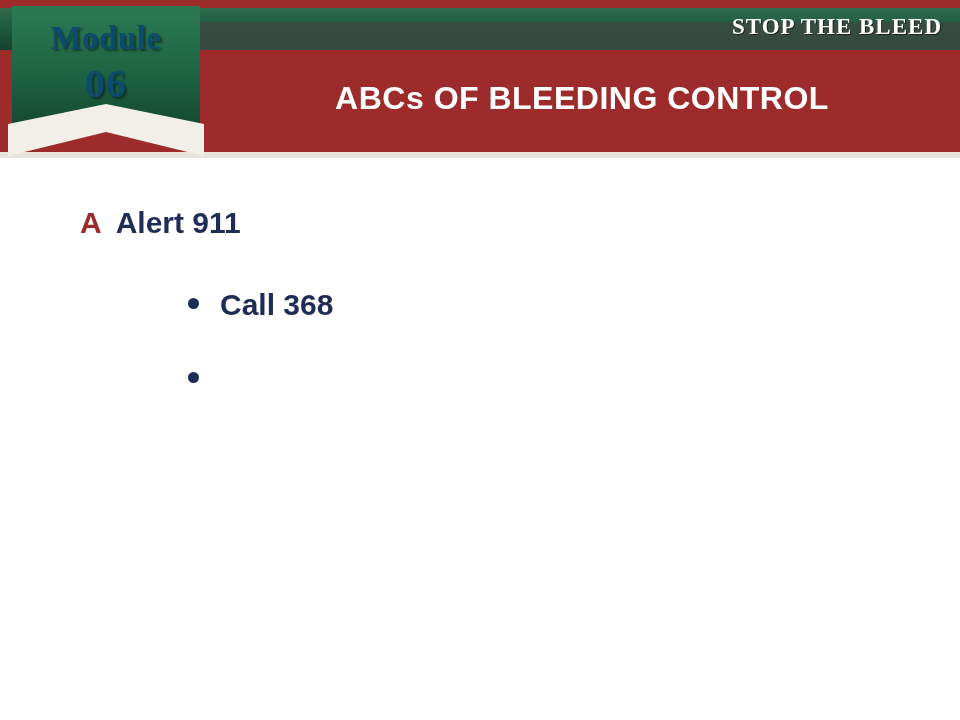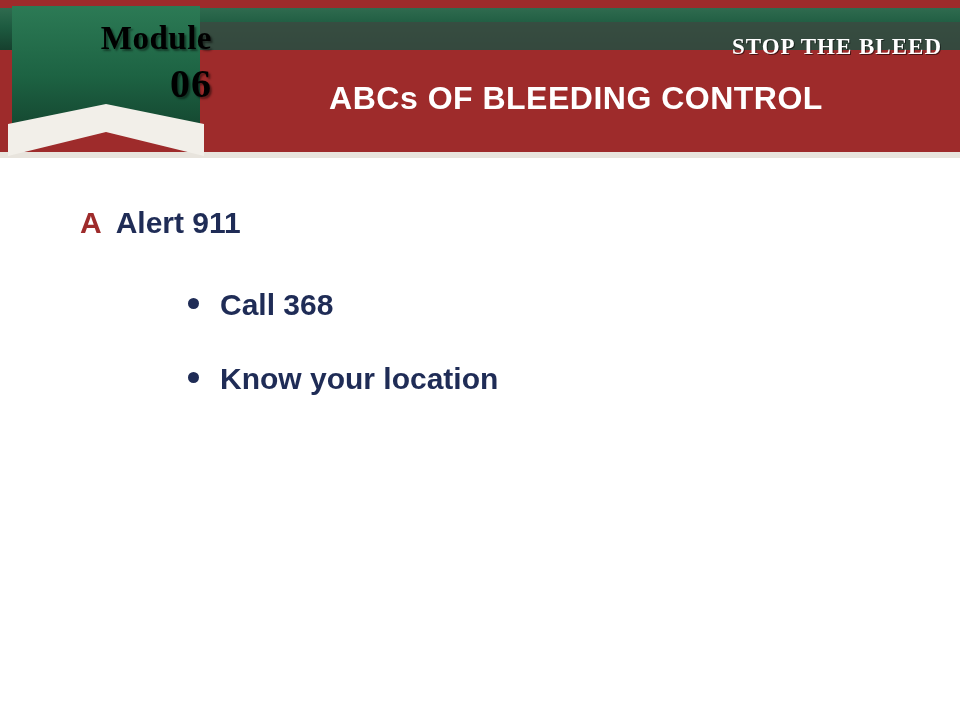--- a/index.html
+++ b/index.html
@@ -75,27 +75,26 @@
     position: absolute;
     top: 14px;
     right: 18px;
     color: #ffffff;
     font-family: "Liberation Serif", serif;
     font-weight: bold;
     font-size: 23px;
     letter-spacing: 1px;
     text-shadow: 1px 1px 0 rgba(0,0,0,.55);
     white-space: nowrap;
-    margin-top: 20px;
   }
 
   .slide-title {
     position: absolute;
     top: 80px;
-    left: 216px;
+    left: 222px;
     width: 720px;
     text-align: center;
     color: #ffffff;
     font-size: 32px;
     font-weight: bold;
     letter-spacing: .5px;
     white-space: nowrap;
   }
 
   
@@ -108,24 +107,24 @@
   }
   .badge-shape {
     position: absolute;
     top: 0;
     left: 0;
     width: 196px;
     height: 152px;
   }
   .badge-text {
     position: absolute;
-    left: 8px;
+    left: 0;
     width: 196px;
-    text-align: right;
-    color: #000000;
+    text-align: center;
+    color: #0c4a6e;
     font-family: "Liberation Serif", serif;
     font-weight: bold;
     text-shadow: 2px 2px 2px rgba(0,0,0,.45);
   }
   .badge-module {
     top: 16px;
     font-size: 33px;
     letter-spacing: .5px;
   }
   .badge-number {
@@ -219,18 +218,17 @@
       <span class="abc-letter">A</span><span>Alert 911</span>
     </p>
 
     <ul class="bullets">
       <li>
         <span class="dot"></span>
         <span>Call 368</span>
       </li>
       <li>
         <span class="dot"></span>
-        <span>Know your location</span>
       </li>
     </ul>
   </div>
 
 </div>
 
 </body></html>

